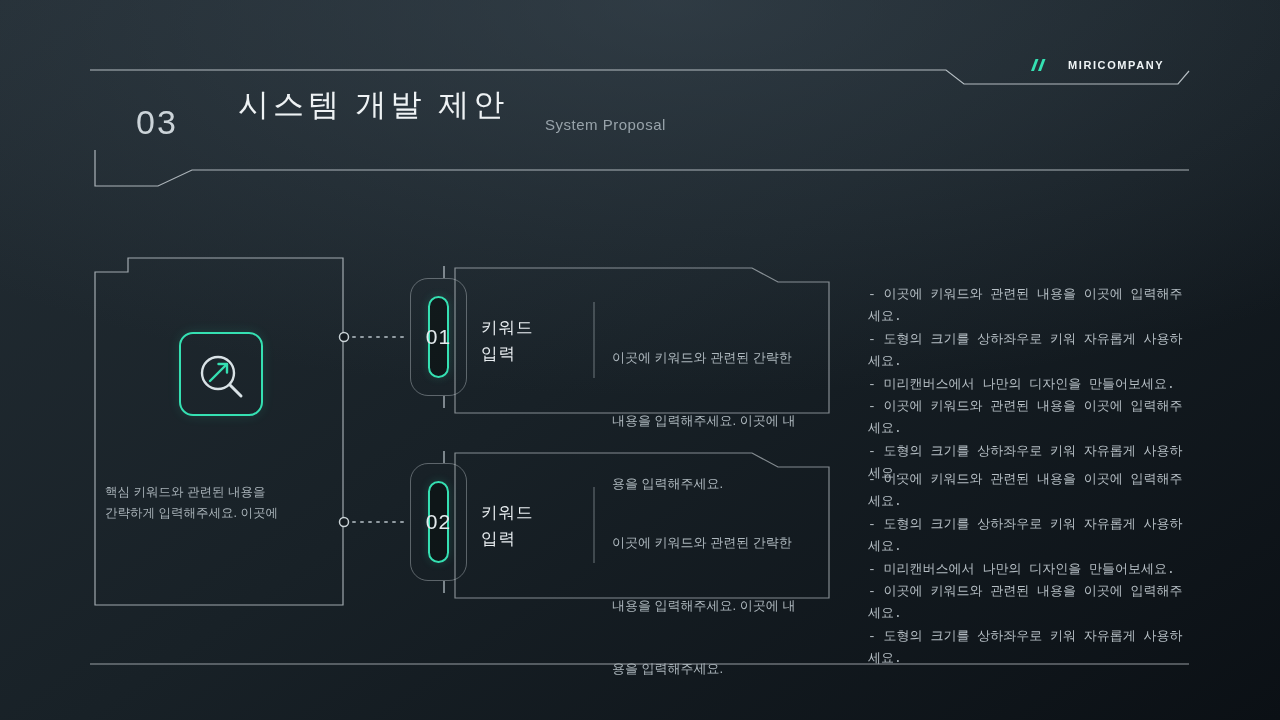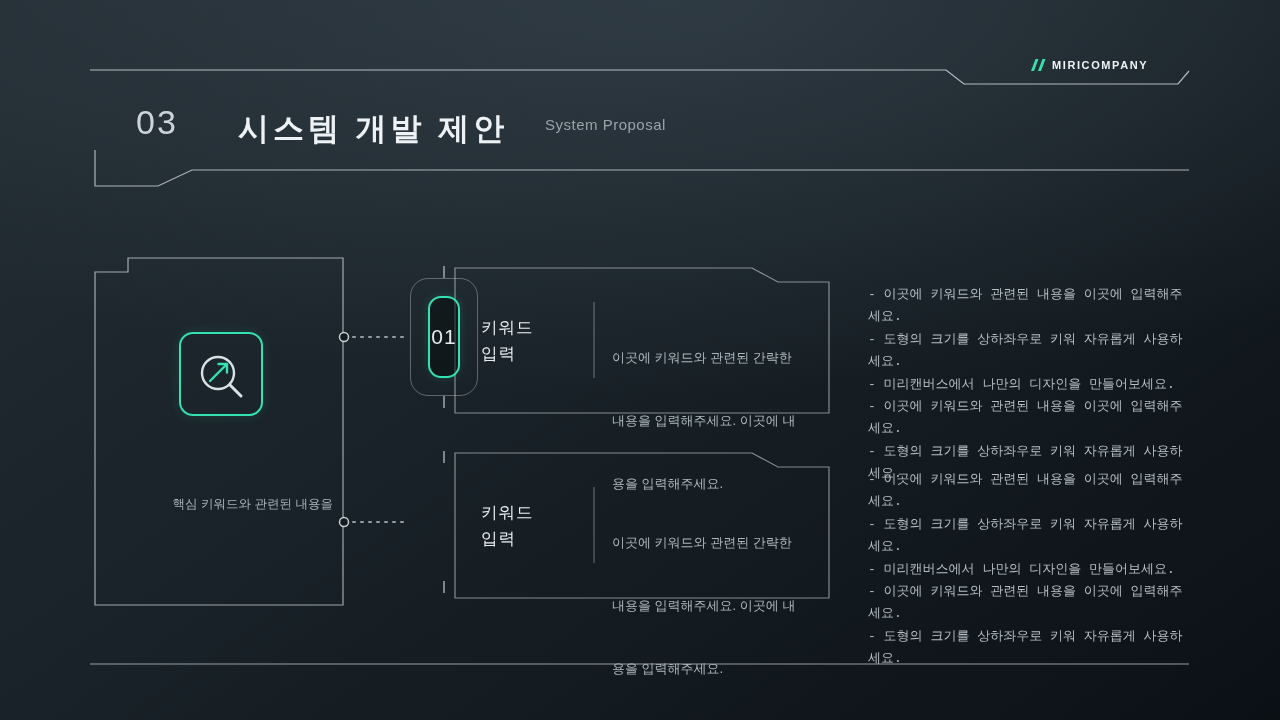--- a/index.html
+++ b/index.html
@@ -13,41 +13,41 @@
     position:relative;width:1280px;height:720px;overflow:hidden;
     font-family:"Liberation Sans",sans-serif;
     background:
       radial-gradient(140% 100% at 52% 0%, rgba(66,80,91,0.50) 0%, rgba(30,39,46,0) 55%),
       linear-gradient(145deg,#232d34 0%,#182127 48%,#0b1015 100%);
   }
   .abs{position:absolute;}
   svg.decor{position:absolute;left:0;top:0;width:1280px;height:720px;pointer-events:none;}
 
   
-  .logo{left:1030px;top:57px;display:flex;align-items:center;gap:4px;}
+  .logo{left:1030px;top:57px;display:flex;align-items:center;gap:20px;}
   .logo-text{font-size:11px;font-weight:bold;letter-spacing:1.6px;color:#eff4f6;}
   .h-number{left:136px;top:103px;font-size:34px;color:#ccd4d9;letter-spacing:2px;font-weight:400;}
-  .h-title{left:238px;top:108px;font-size:31px;color:#eef2f4;letter-spacing:4px;font-weight:700;}
+  .h-title{left:238px;top:84px;font-size:31px;color:#eef2f4;letter-spacing:4px;font-weight:400;}
   .h-subtitle{left:545px;top:116px;font-size:15px;color:#98a3aa;letter-spacing:0.5px;}
 
   
   .icon-box{
     left:179px;top:332px;width:80px;height:80px;border:2px solid var(--accent);
     border-radius:14px;box-shadow:0 0 12px rgba(53,224,178,0.14);
     display:flex;align-items:center;justify-content:center;
   }
   .left-title{left:95px;top:446px;width:248px;text-align:center;font-size:17px;
     color:var(--text-primary);letter-spacing:3px;}
-  .left-desc{left:105px;top:482px;width:228px;text-align:right;font-size:12.5px;
-    line-height:21px;color:var(--text-secondary);margin-top:12px;}
+  .left-desc{left:105px;top:482px;width:228px;text-align:left;font-size:12.5px;
+    line-height:21px;color:var(--text-secondary);}
   .left-desc span{display:block;}
 
   
   .badge-outer{
-    width:68px;height:118px;border:1px solid rgba(197,206,211,0.40);border-radius:18px;
+    width:57px;height:118px;border:1px solid rgba(197,206,211,0.40);border-radius:18px;
     box-sizing:border-box;padding:17px;left:410px;
   }
   .badge-outer.r1{top:278px;} .badge-outer.r2{top:463px;}
   .badge{
     width:100%;height:100%;box-sizing:border-box;border:2px solid var(--accent);border-radius:13px;
     background:rgba(8,14,13,0.55);display:flex;align-items:center;justify-content:center;
     box-shadow:0 0 10px rgba(53,224,178,0.18);
     font-size:21px;letter-spacing:1px;color:#e3e9ec;
   }
 
@@ -106,20 +106,21 @@
   <div class="abs icon-box">
     <svg width="80" height="80" viewBox="0 0 80 80">
       <circle cx="37" cy="39" r="16" fill="none" stroke="#d9e2e6" stroke-width="2.4"></circle>
       <line x1="49" y1="51" x2="60" y2="62" stroke="#d9e2e6" stroke-width="3" stroke-linecap="round"></line>
       <line x1="29" y1="47" x2="45" y2="31" stroke="#35e0b2" stroke-width="2.4" stroke-linecap="round"></line>
       <polyline points="37.5,30 46,30 46,38.5" fill="none" stroke="#35e0b2" stroke-width="2.4" stroke-linecap="round" stroke-linejoin="round"></polyline>
     </svg>
   </div>
   <div class="abs left-desc">
     <span>핵심 키워드와 관련된 내용을</span>
+    <span>간략하게 입력해주세요. 이곳에</span>
   </div>
 
   <div class="abs badge-outer r1">
     <div class="badge">01</div>
   </div>
   <div class="abs row-label r1">
     <span>키워드</span>
     <span>입력</span>
   </div>
   <div class="abs row-body r1">
@@ -128,20 +129,23 @@
     <span>용을 입력해주세요.</span>
   </div>
   <div class="abs bullets r1">
     <div>- 이곳에 키워드와 관련된 내용을 이곳에 입력해주세요.</div>
     <div>- 도형의 크기를 상하좌우로 키워 자유롭게 사용하세요.</div>
     <div>- 미리캔버스에서 나만의 디자인을 만들어보세요.</div>
     <div>- 이곳에 키워드와 관련된 내용을 이곳에 입력해주세요.</div>
     <div>- 도형의 크기를 상하좌우로 키워 자유롭게 사용하세요.</div>
   </div>
 
+  <div class="abs badge-outer r2">
+    <div class="badge">02</div>
+  </div>
   <div class="abs row-label r2">
     <span>키워드</span>
     <span>입력</span>
   </div>
   <div class="abs row-body r2">
     <span>이곳에 키워드와 관련된 간략한</span>
     <span>내용을 입력해주세요. 이곳에 내</span>
     <span>용을 입력해주세요.</span>
   </div>
   <div class="abs bullets r2">

